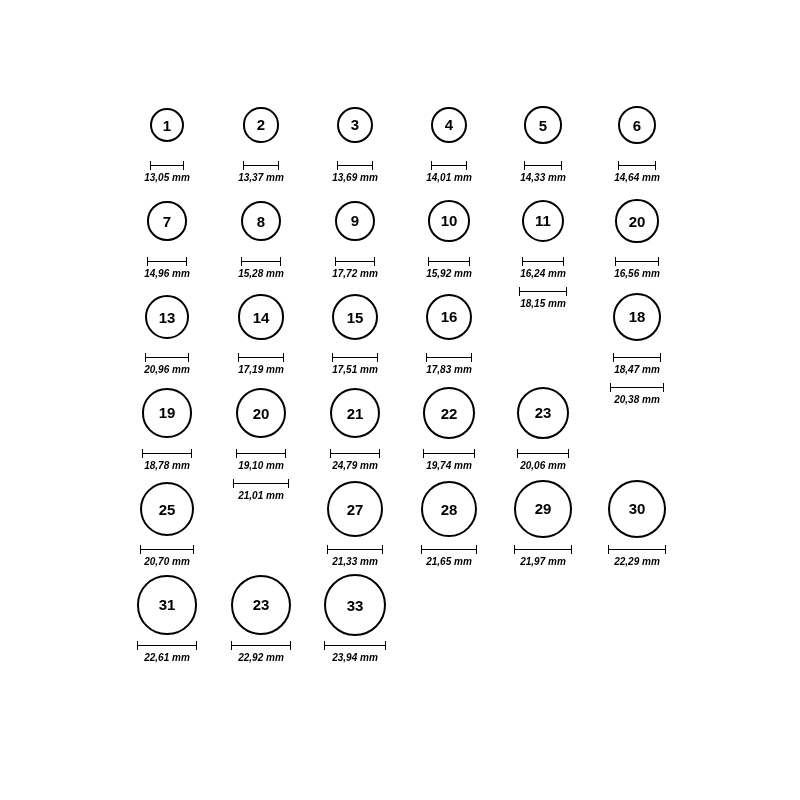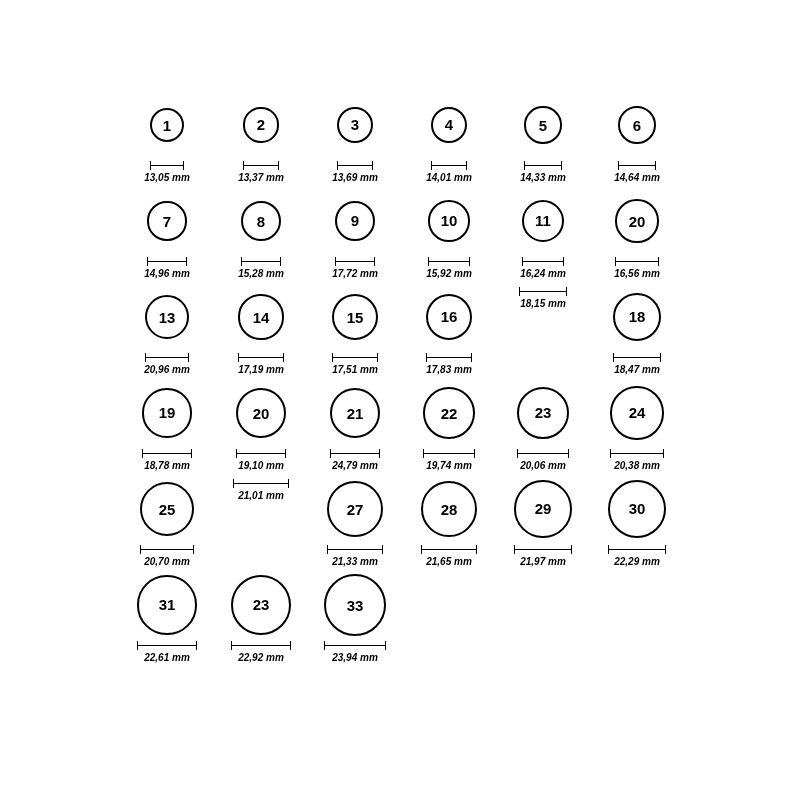--- a/index.html
+++ b/index.html
@@ -390,25 +390,20 @@
             </div>
           </div>
           <div class="measure" style="width: 52.5572px;">
             <div class="bar"></div>
             <div class="tick left"></div>
             <div class="tick right"></div>
           </div>
           <div class="mm-label">20,06 mm</div>
         </div>
         <div class="cell">
-          <div class="ring-wrap" style="height: 66px;">
-            <div class="ring" style="width: 53.3956px; height: 53.3956px;">
-              <span class="ring-num">24</span>
-            </div>
-          </div>
           <div class="measure" style="width: 53.3956px;">
             <div class="bar"></div>
             <div class="tick left"></div>
             <div class="tick right"></div>
           </div>
           <div class="mm-label">20,38 mm</div>
         </div>
       </div>
       <div class="row" style="height: 96px; justify-content: flex-start; padding-left: 120px;">
         <div class="cell">

